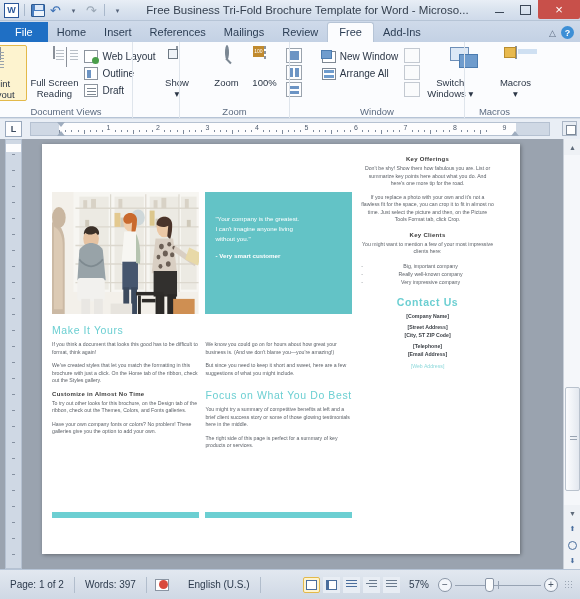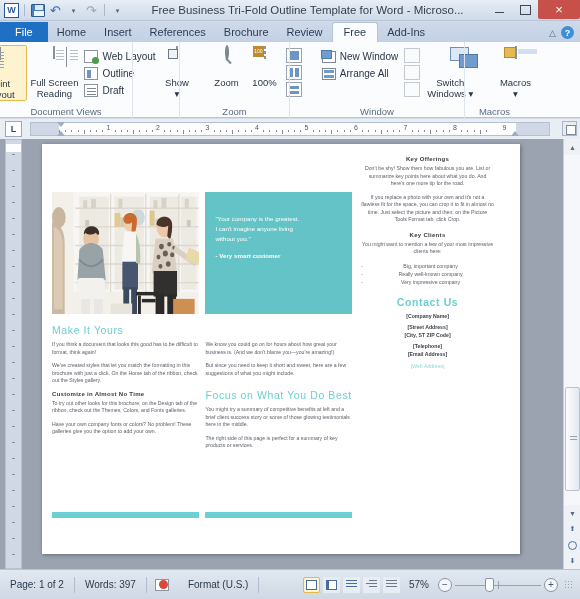--- a/index.html
+++ b/index.html
@@ -262,34 +262,34 @@
       <span class="sep"></span>
       <span class="qat-ico">
           <span class="save-ico"></span>
         </span>
       <span class="qat-ico undo">↶</span>
       <span class="qat-ico caret">▾</span>
       <span class="qat-ico redo">↷</span>
       <span class="sep"></span>
       <span class="qat-ico caret">▾</span>
     </div>
-    <div class="title-text">Free Business Tri-Fold Outline Template for Word  -  Microso...</div>
+    <div class="title-text">Free Business Tri-Fold Brochure Template for Word  -  Microso...</div>
     <div class="wbtns">
       <div class="wbtn min"></div>
       <div class="wbtn max"></div>
       <div class="wbtn close">×</div>
     </div>
   </div>
 
   <div class="tabbar">
     <div class="tab file">File</div>
     <div class="tab">Home</div>
     <div class="tab">Insert</div>
     <div class="tab">References</div>
-    <div class="tab">Brochure</div>
+    <div class="tab">Mailings</div>
     <div class="tab">Review</div>
     <div class="tab active">Free</div>
     <div class="tab">Add-Ins</div>
     <div class="tabhelp">
       <span class="minico">△</span>
       <span class="helpico">?</span>
     </div>
   </div>
 
   <div class="ribbon">
@@ -665,21 +665,21 @@
       </div>
     </div>
   </div>
 
   <div class="statusbar">
     <div class="st-item">Page: 1 of 2</div>
     <div class="st-div"></div>
     <div class="st-item">Words: 397</div>
     <div class="st-div"></div>
     <div class="proofico"></div>
-    <div class="st-item">Format (U.S.)</div>
+    <div class="st-item">English (U.S.)</div>
     <div class="st-div"></div>
 
     <div class="st-right">
       <span class="vbtn sel v1">
           <i></i>
         </span>
       <span class="vbtn v2">
           <i></i>
         </span>
       <span class="vbtn v3">

